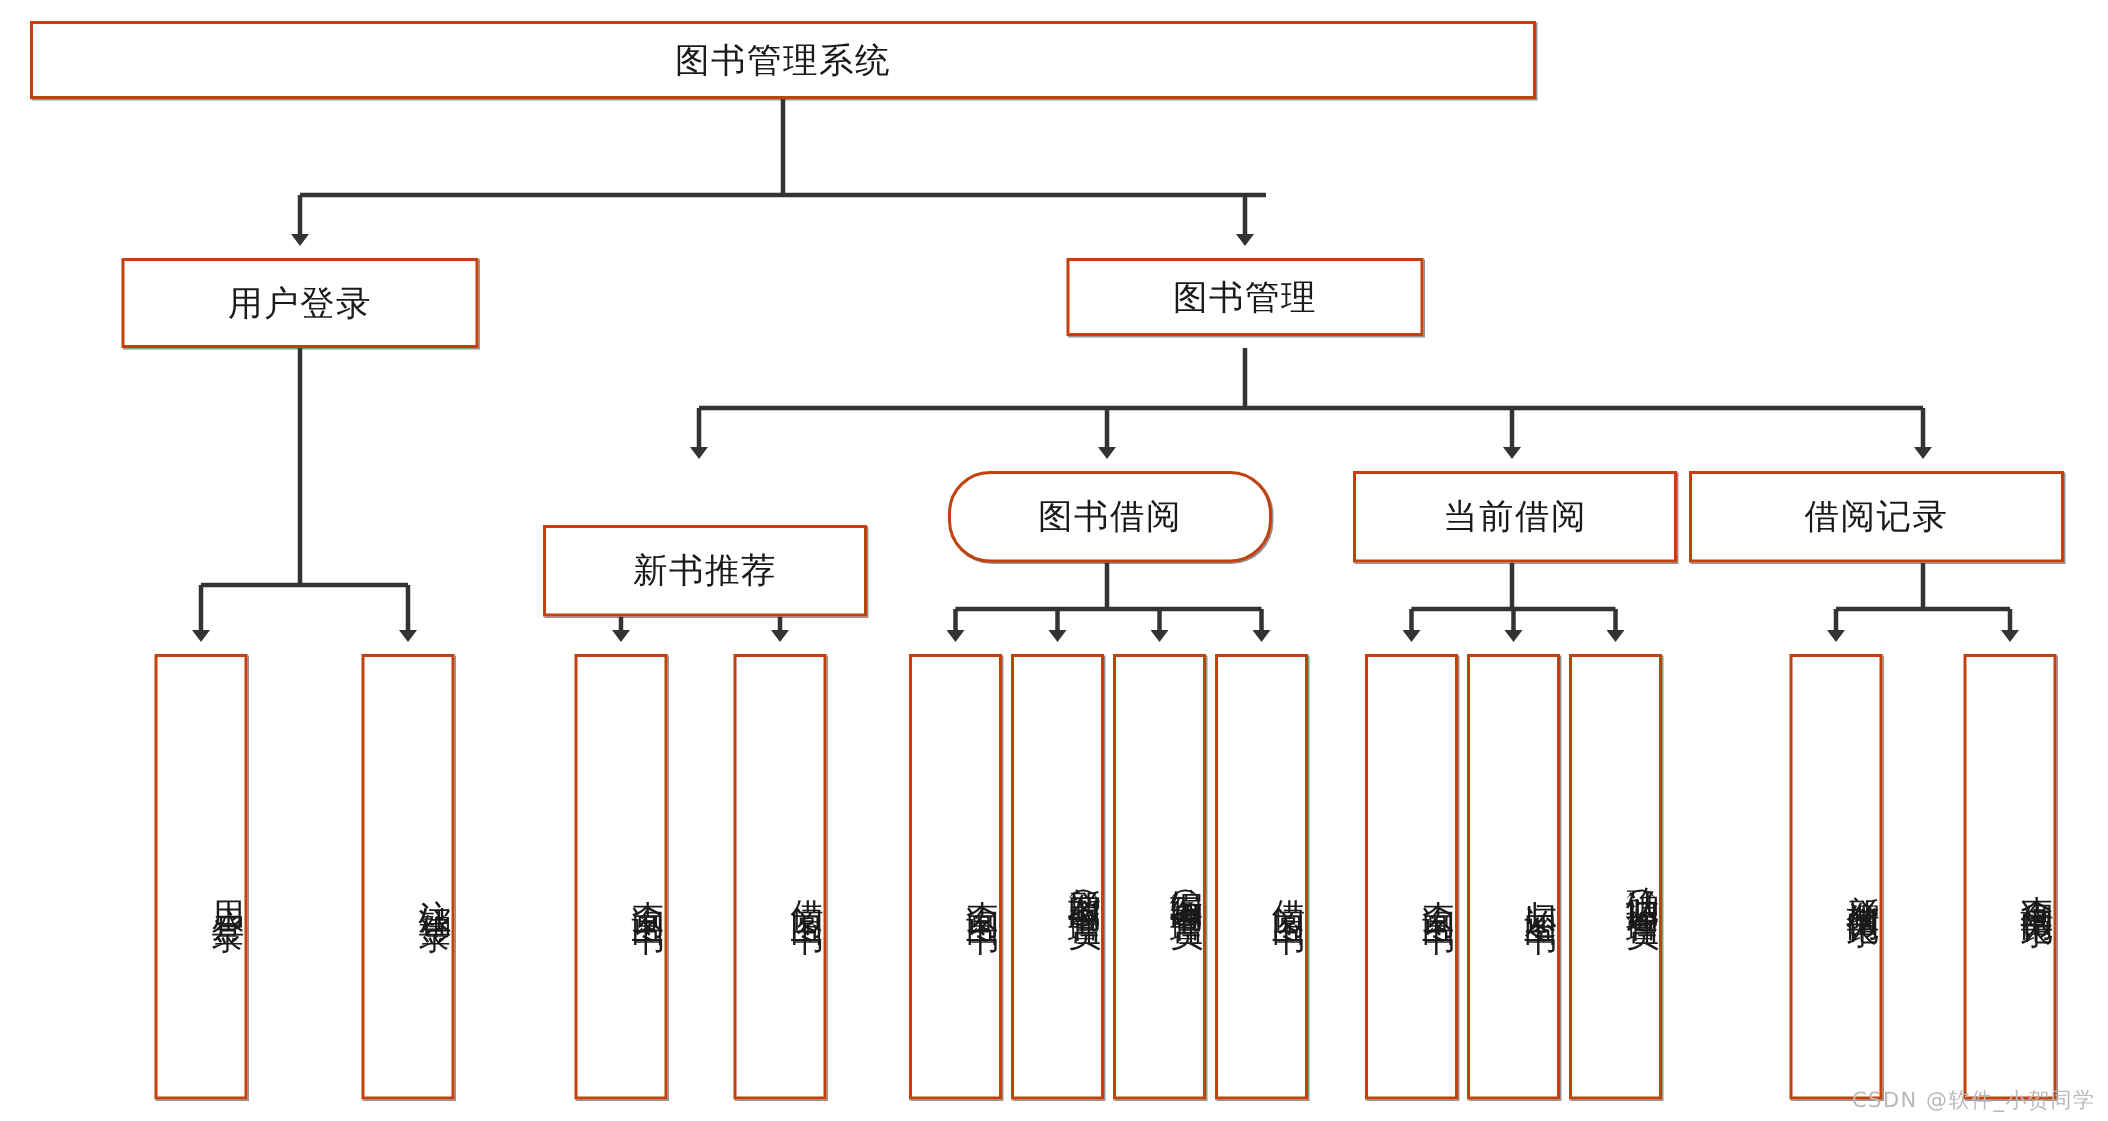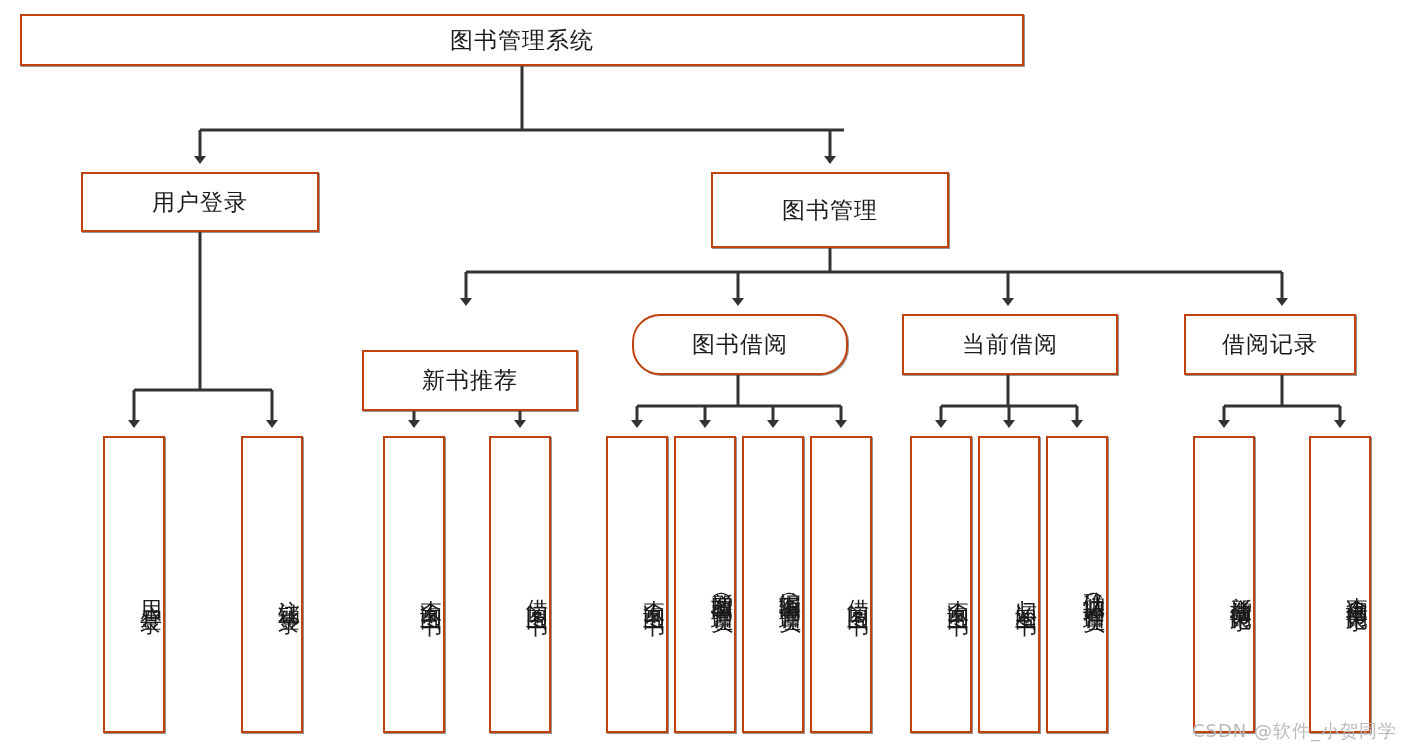--- a/index.html
+++ b/index.html
@@ -58,21 +58,21 @@
     white-space: nowrap;
   }
   .node-v.tall {
     padding-top: 6px;
     letter-spacing: 3px;
   }
   .watermark {
     position: absolute;
     right: 8px;
     bottom: 4px;
-    font-size: 18px;
+    font-size: 14px;
     color: #b9b9b9;
     letter-spacing: 1px;
     white-space: nowrap;
   }
 </style>
 </head>
 <body>
 
 <div id="canvas">
 
@@ -122,26 +122,26 @@
       <path d="M1282,375 L1282,406"></path>
       <path d="M1224,406 L1340,406"></path>
       <path d="M1224,406 L1224,424" marker-end="url(#arrow)"></path>
       <path d="M1340,406 L1340,424" marker-end="url(#arrow)"></path>
     </g>
   </svg>
 
   <div class="node node-root" style="left:20px; top:14px; width:1004px; height:52px;">图书管理系统</div>
 
   <div class="node node-h" style="left:81px; top:172px; width:238px; height:60px;">用户登录</div>
-  <div class="node node-h" style="left:711px; top:172px; width:238px; height:76px;">图书管理</div>
+  <div class="node node-h" style="left:711px; top:172px; width:238px; height:52px;">图书管理</div>
 
   <div class="node node-h" style="left:362px; top:314px; width:216px; height:61px;margin-top:36px;">新书推荐</div>
   <div class="node node-h" style="left:632px; top:314px; width:216px; height:61px;border-radius:28px;">图书借阅</div>
   <div class="node node-h" style="left:902px; top:314px; width:216px; height:61px;">当前借阅</div>
-  <div class="node node-h" style="left:1184px; top:314px; width:172px; height:61px;">借阅记录</div>
+  <div class="node node-h" style="left:1126px; top:314px; width:250px; height:61px;">借阅记录</div>
 
   <div class="node node-v" style="left:103px; top:436px; width:62px; height:297px;">用户登录</div>
   <div class="node node-v" style="left:241px; top:436px; width:62px; height:297px;">注销登录</div>
 
   <div class="node node-v" style="left:383px; top:436px; width:62px; height:297px;">查询图书</div>
   <div class="node node-v" style="left:489px; top:436px; width:62px; height:297px;">借阅图书</div>
 
   <div class="node node-v" style="left:606px; top:436px; width:62px; height:297px;">查询图书</div>
   <div class="node node-v tall" style="left:674px; top:436px; width:62px; height:297px;">新增图书（管理员）</div>
   <div class="node node-v tall" style="left:742px; top:436px; width:62px; height:297px;">编辑图书（管理员）</div>

